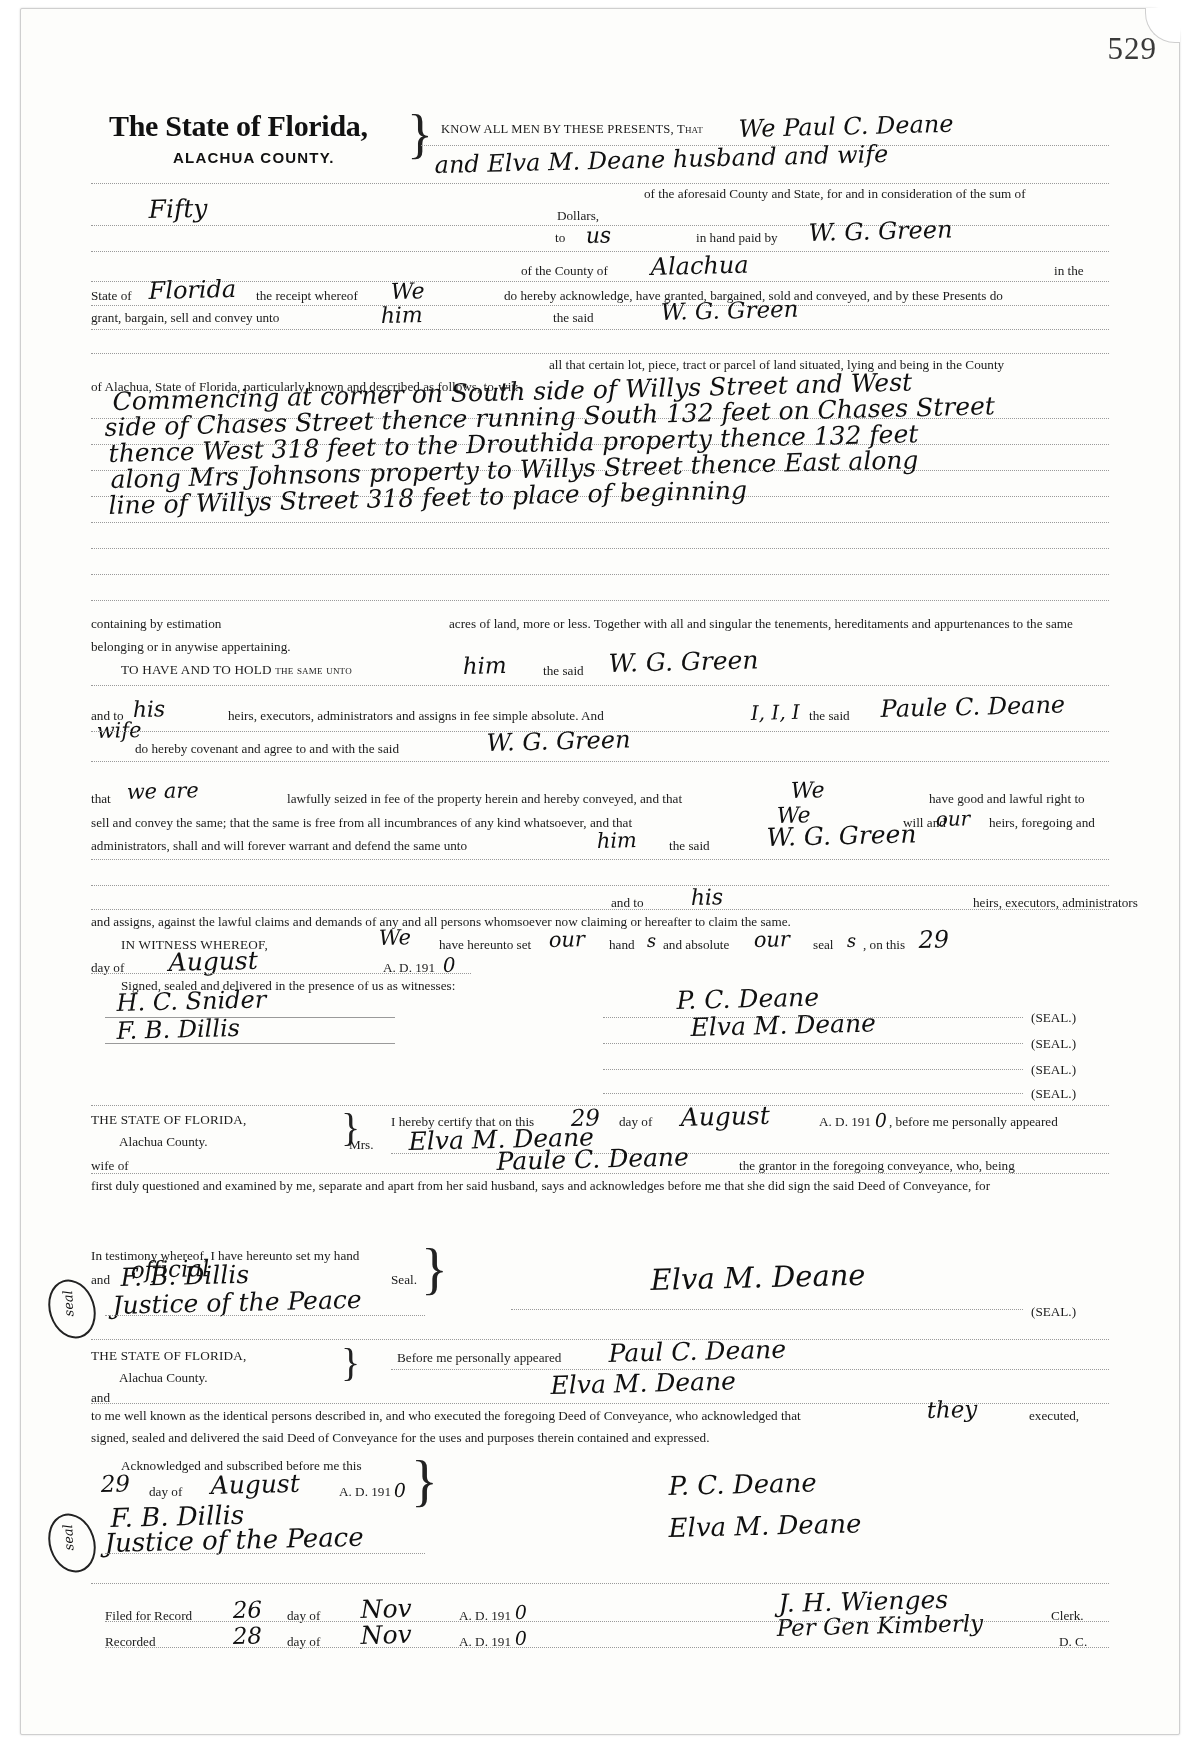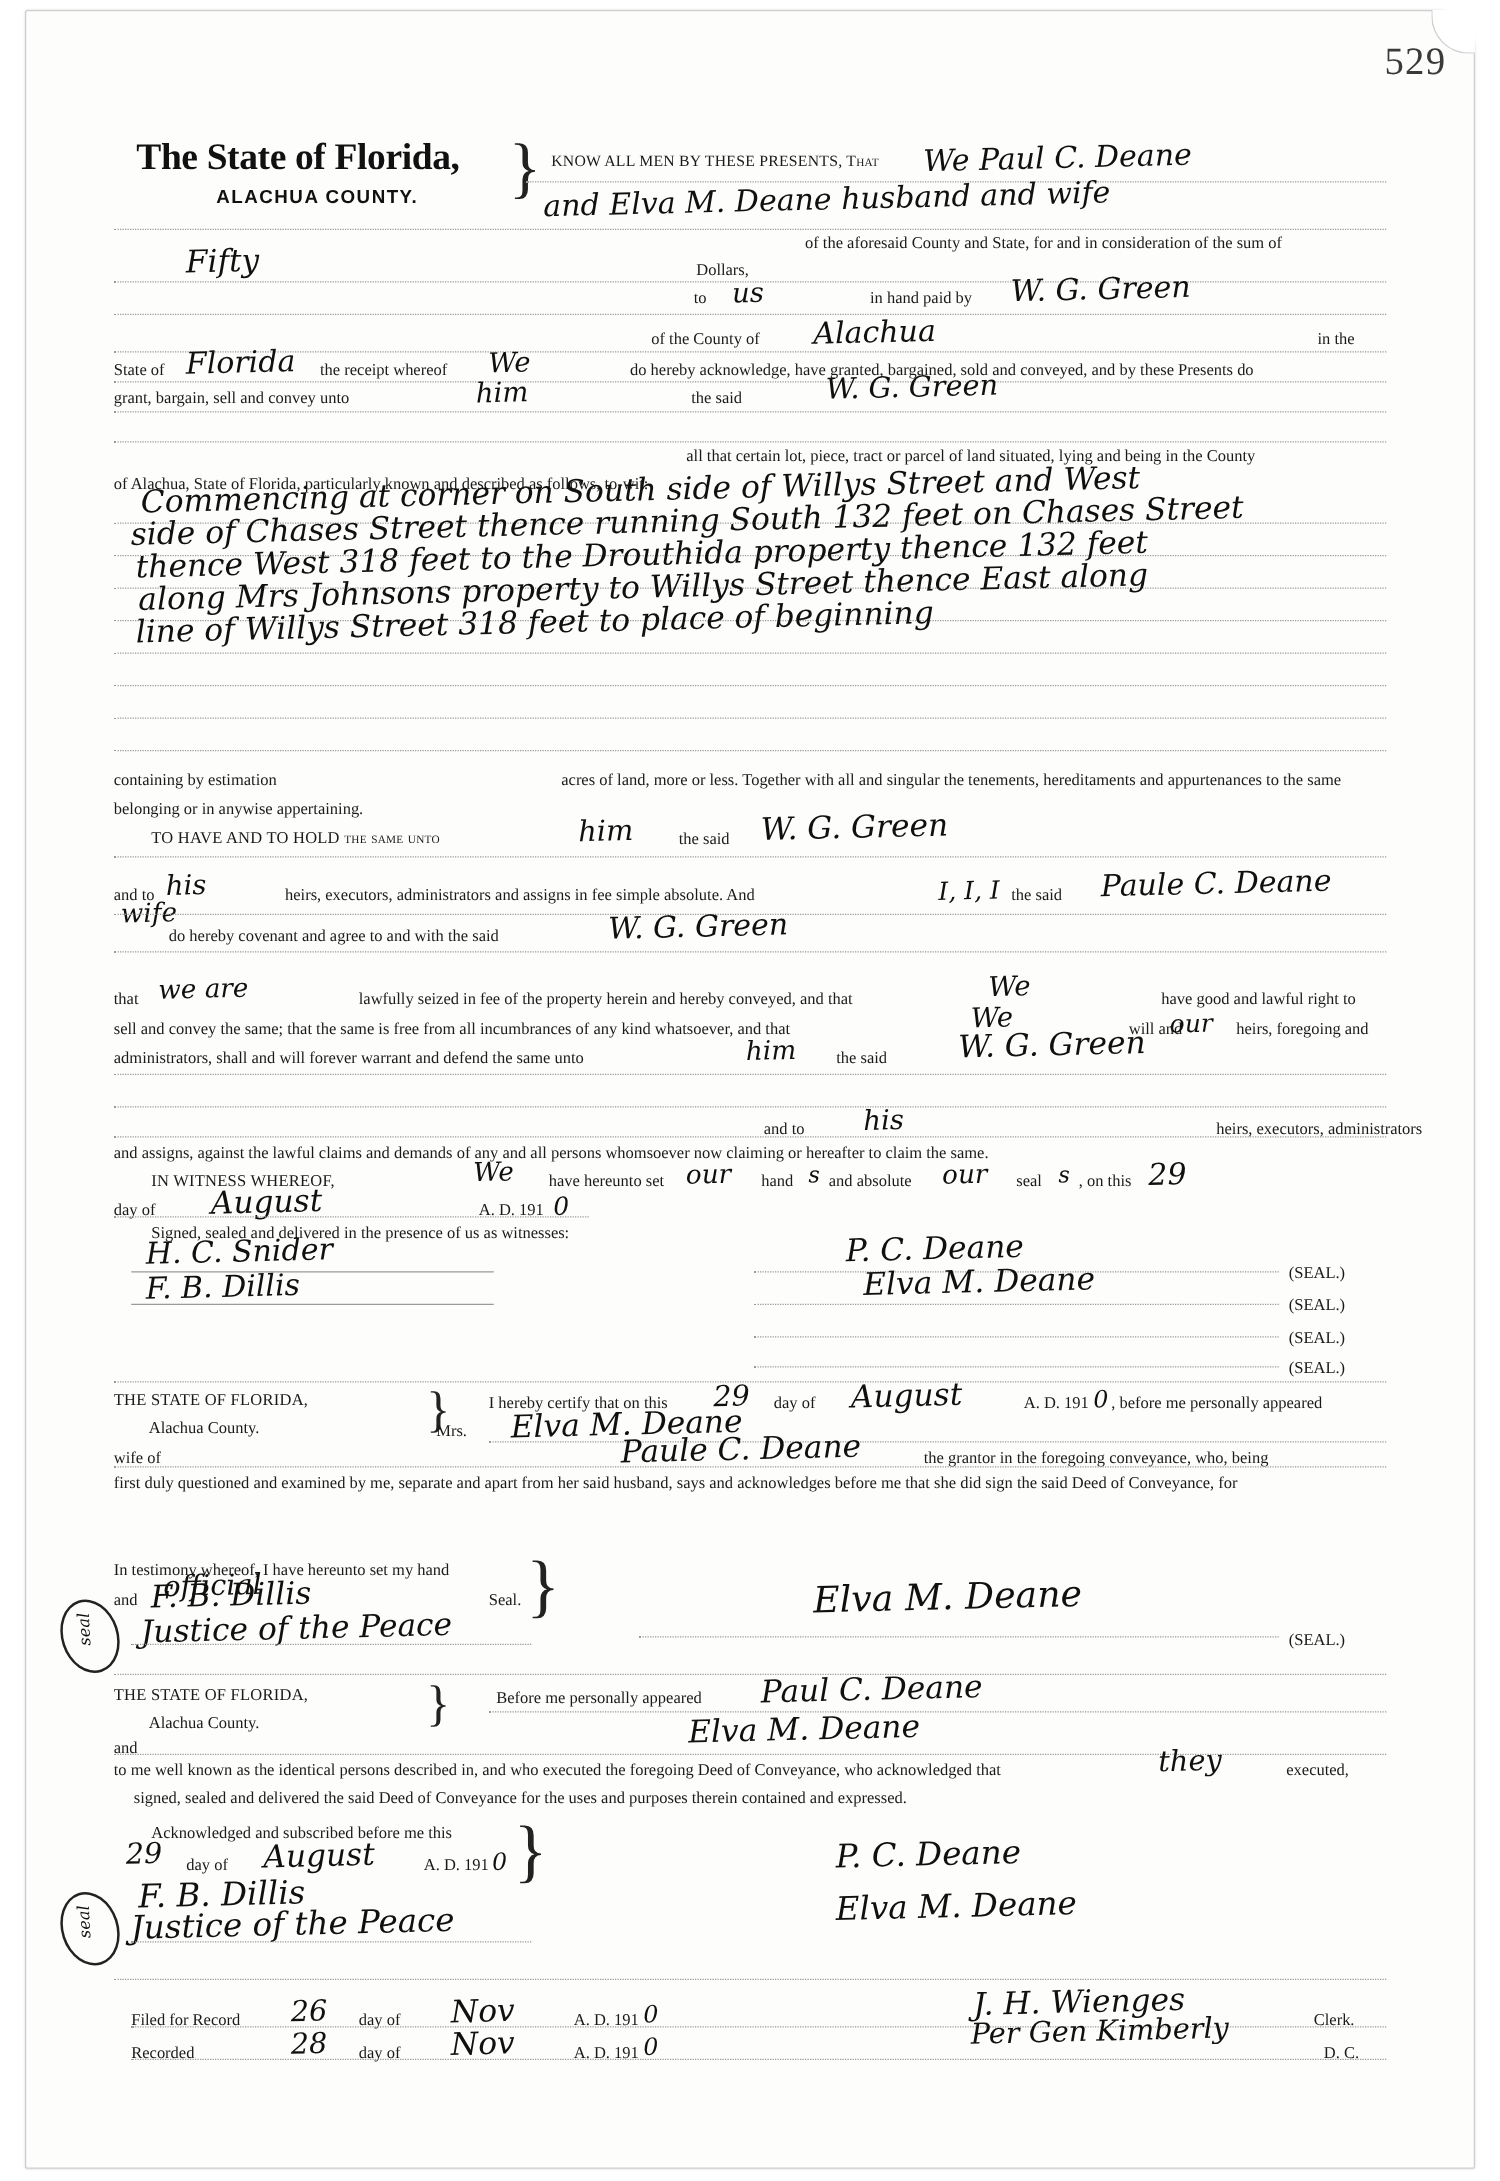--- a/index.html
+++ b/index.html
@@ -357,21 +357,21 @@
       <div class="row hw" style="left:518px; top:1316px; font-size:25px;">Paul C. Deane</div>
       <div class="rule" style="left:300px; top:1346px; width:718px;"></div>
 
       <div class="row pt" style="left:0px; top:1368px;">and</div>
       <div class="row hw" style="left:460px; top:1348px; font-size:25px;">Elva M. Deane</div>
       <div class="rule" style="left:0px; top:1380px; width:1018px;"></div>
 
       <div class="row pt" style="left:0px; top:1386px;">to me well known as the identical persons  described in, and who executed the foregoing Deed of Conveyance, who acknowledged that</div>
       <div class="row hw" style="left:836px; top:1374px; font-size:23px;">they</div>
       <div class="row pt" style="left:938px; top:1386px;">executed,</div>
-      <div class="row pt" style="left:16px; top:1408px;text-align:right;">signed, sealed and delivered the said Deed of Conveyance for the uses and purposes therein contained and expressed.</div>
+      <div class="row pt" style="left:0px; top:1408px;text-align:right;">signed, sealed and delivered the said Deed of Conveyance for the uses and purposes therein contained and expressed.</div>
 
       <div class="row pt" style="left:30px; top:1436px;">Acknowledged and subscribed before me this</div>
       <div class="row hw" style="left:10px; top:1448px; font-size:23px;">29</div>
       <div class="row pt" style="left:58px; top:1462px;">day of</div>
       <div class="row hw" style="left:120px; top:1448px; font-size:25px;">August</div>
       <div class="row pt" style="left:248px; top:1462px;">A. D. 191</div>
       <div class="row hw" style="left:303px; top:1456px; font-size:19px;">0</div>
       <div class="brace-sm" style="left:320px; top:1430px; font-size:56px;">}</div>
 
       <div class="row hw" style="left:20px; top:1480px; font-size:26px;">F. B. Dillis</div>

